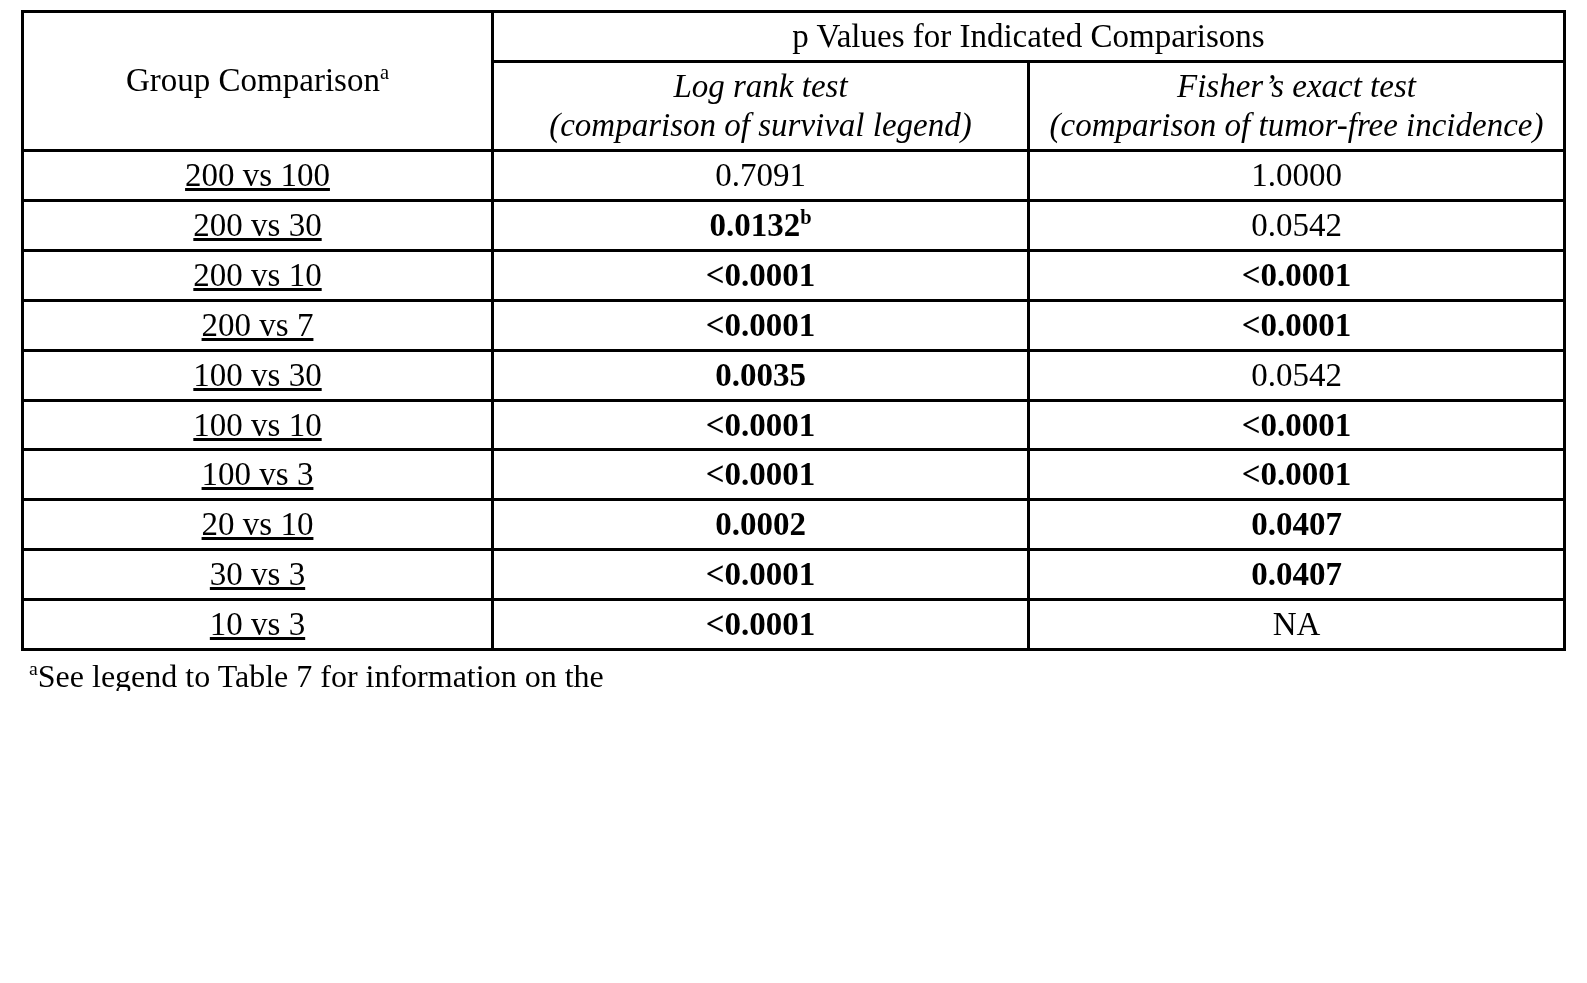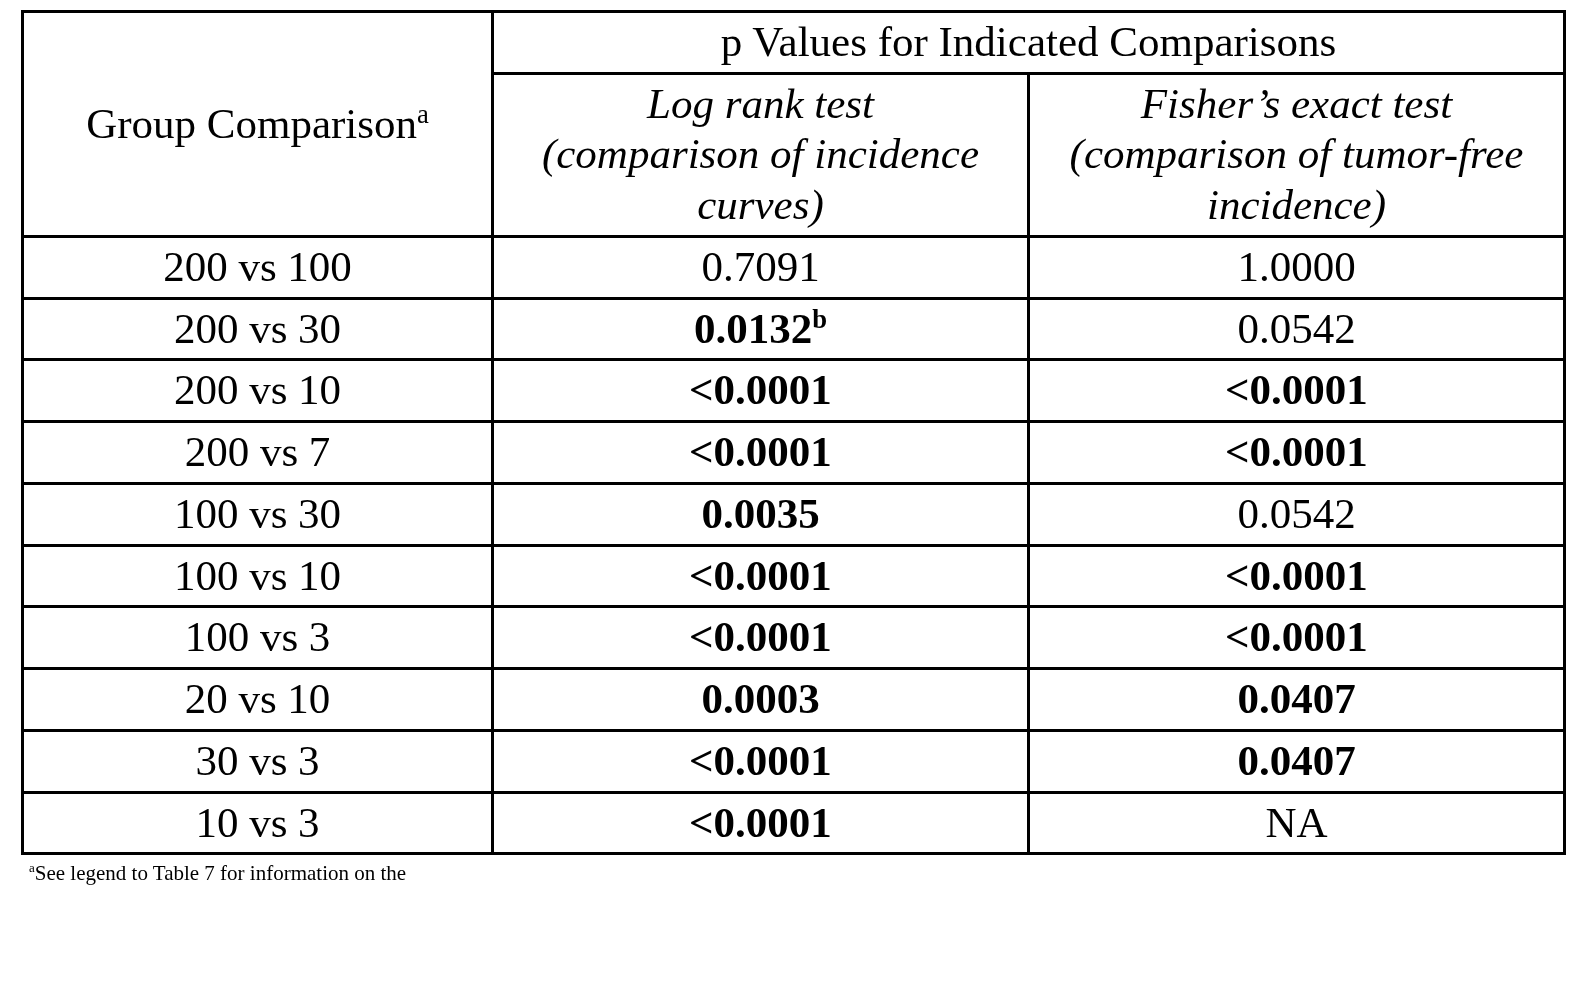--- a/index.html
+++ b/index.html
@@ -26,21 +26,21 @@
     table-layout: fixed;
     width: 1545px;
     margin: 0 auto;
   }
   table.ptable td, table.ptable th {
     border: 3px solid #000000;
     text-align: center;
     vertical-align: middle;
     padding: 4px 6px;
     font-weight: normal;
-    font-size: 43px;
+    font-size: 33px;
     line-height: 1.18;
   }
   th.group-head {
     font-weight: bold;
     font-size: 35px;
     width: 455px;
   }
   th.span-head {
     font-weight: bold;
     font-size: 35px;
@@ -49,37 +49,38 @@
   th.sub-head {
     font-weight: bold;
     font-size: 34px;
     line-height: 1.16;
     padding: 6px 10px 10px 10px;
     font-style: italic;
   }
   td.label-cell {
     font-size: 33px;
     padding: 10px 6px;
+    text-decoration: underline;
   }
   td.val {
     font-size: 33px;
     padding: 10px 6px;
   }
   td.val.bold {
     font-weight: bold;
   }
   sup {
     font-size: 0.62em;
     vertical-align: super;
     line-height: 0;
   }
   .footnotes {
     margin: 6px auto 0 auto;
     width: 1545px;
-    font-size: 21px;
+    font-size: 32px;
     line-height: 1.2;
     text-align: left;
     padding-left: 8px;
     box-sizing: border-box;
     overflow: hidden;
     height: 34px;
   }
   .footnote {
     white-space: nowrap;
   }
@@ -89,21 +90,21 @@
 
 <div class="page">
 
   <table class="ptable">
     <thead>
       <tr>
         <th class="group-head" rowspan="2"><span>Group Comparison</span><sup>a</sup></th>
         <th class="span-head" colspan="2">p Values for Indicated Comparisons</th>
       </tr>
       <tr>
-        <th class="sub-head"><span>Log rank test</span><br><span>(comparison of incidence curves)</span></th>
+        <th class="sub-head"><span>Log rank test</span><br><span>(comparison of survival legend)</span></th>
         <th class="sub-head"><span>Fisher’s exact test</span><br><span>(comparison of tumor-free incidence)</span></th>
       </tr>
     </thead>
     <tbody id="table-body">
         <tr>
           <td class="label-cell">200 vs 100</td>
           <td class="val"><span>0.7091</span></td>
           <td class="val">1.0000</td>
         </tr>
         <tr>
@@ -131,21 +132,21 @@
           <td class="val bold"><span>&lt;0.0001</span></td>
           <td class="val bold">&lt;0.0001</td>
         </tr>
         <tr>
           <td class="label-cell">100 vs 3</td>
           <td class="val bold"><span>&lt;0.0001</span></td>
           <td class="val bold">&lt;0.0001</td>
         </tr>
         <tr>
           <td class="label-cell">20 vs 10</td>
-          <td class="val bold"><span>0.0003</span></td>
+          <td class="val bold"><span>0.0002</span></td>
           <td class="val bold">0.0407</td>
         </tr>
         <tr>
           <td class="label-cell">30 vs 3</td>
           <td class="val bold"><span>&lt;0.0001</span></td>
           <td class="val bold">0.0407</td>
         </tr>
         <tr>
           <td class="label-cell">10 vs 3</td>
           <td class="val bold"><span>&lt;0.0001</span></td>

